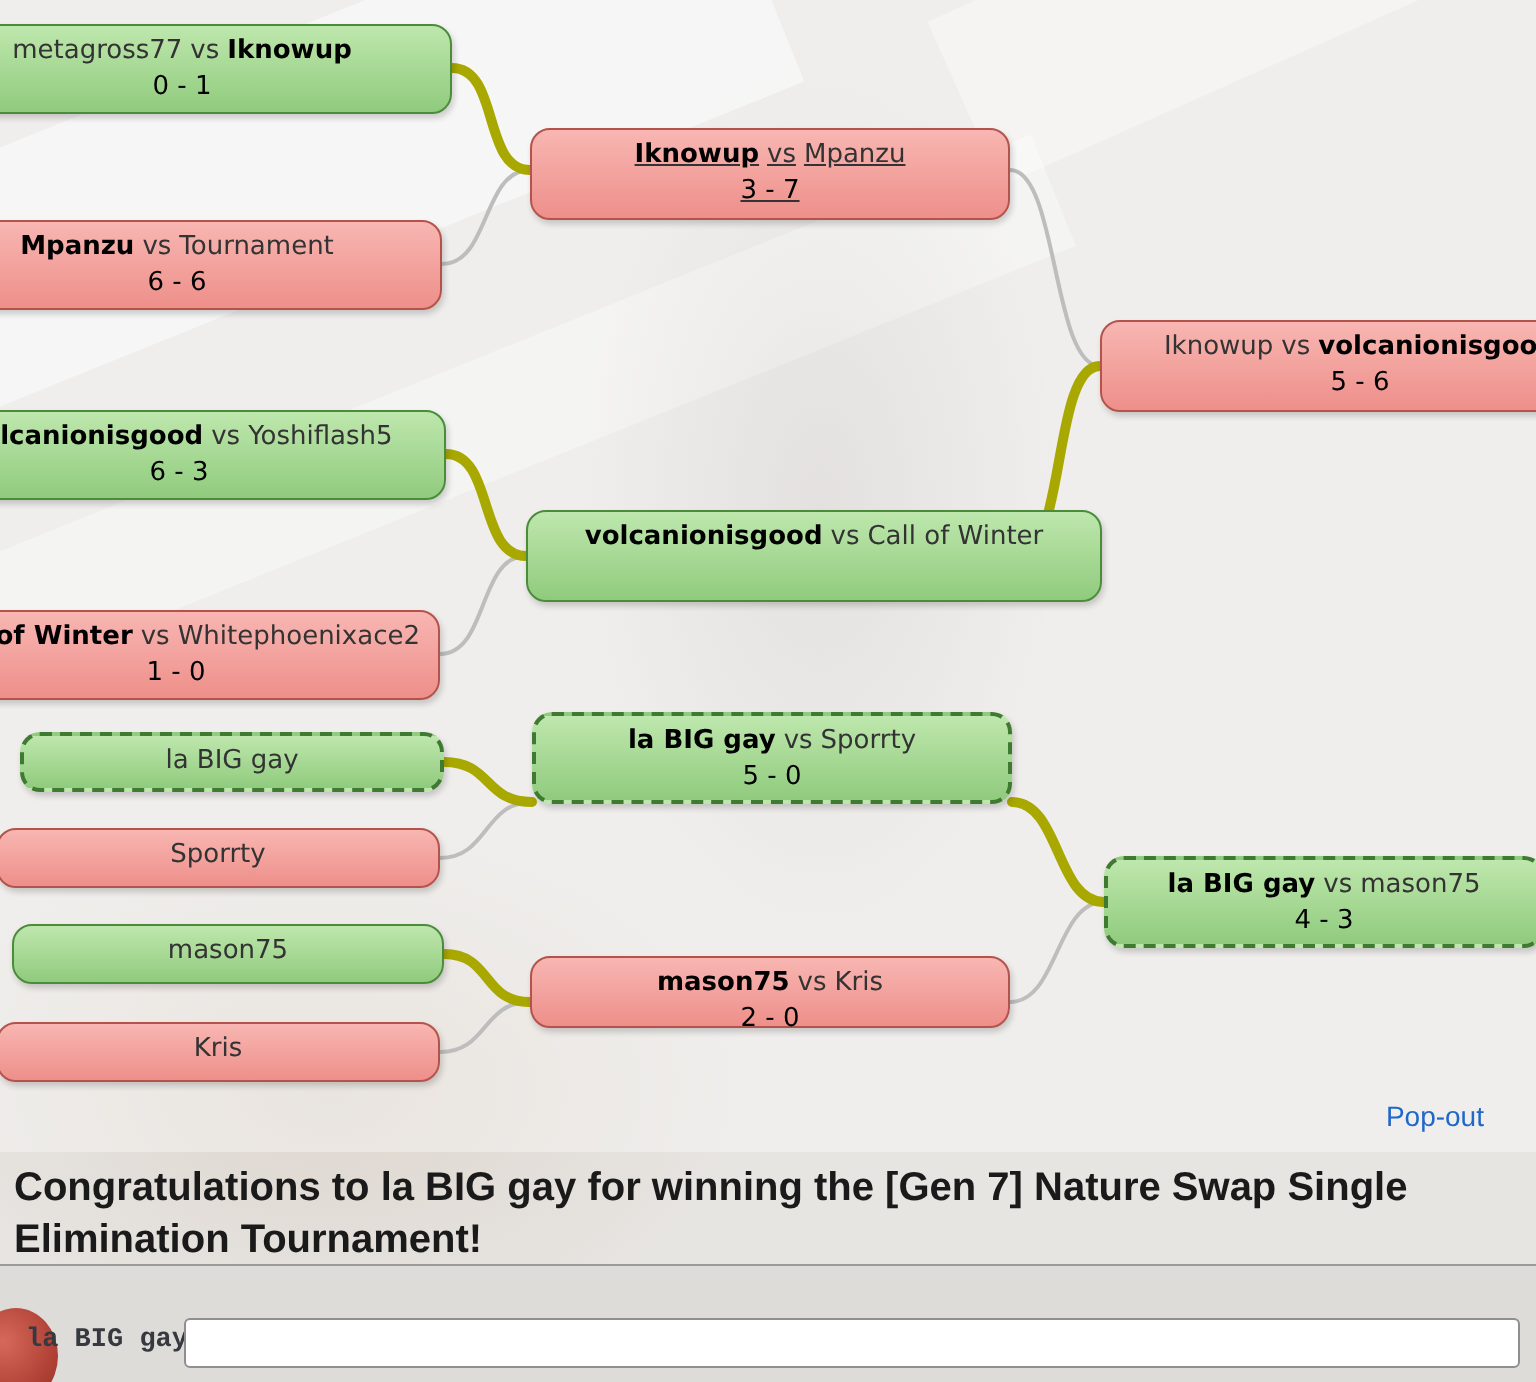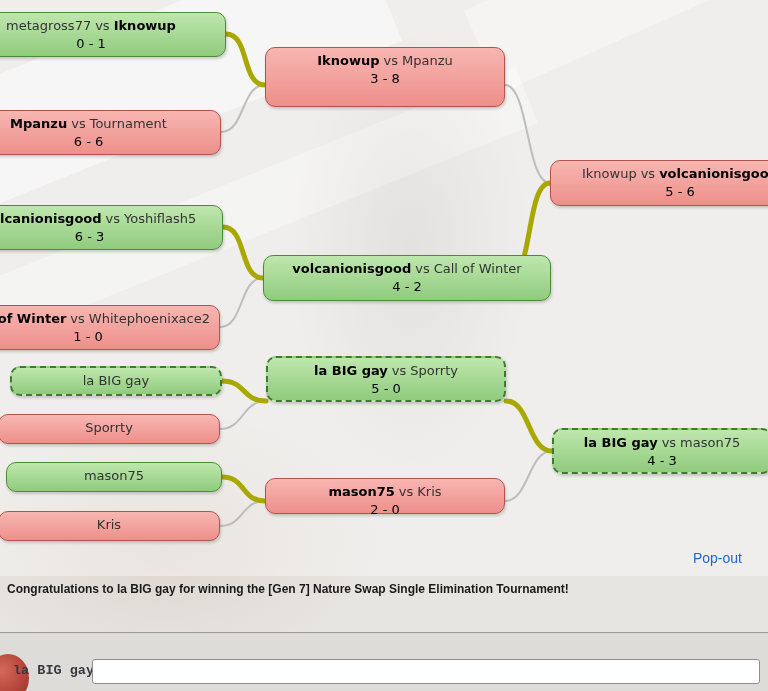--- a/index.html
+++ b/index.html
@@ -36,21 +36,21 @@
   .match.single { height:30px; line-height:26px; white-space:nowrap; }
   .match.two { height:45px; }
 
   .popout {
     position:absolute; top:550px; right:26px; color:#2068c8; font-size:14px;
     cursor:pointer; text-decoration:none; font-family:"Liberation Sans",sans-serif;
   }
 
   .announce {
     position:absolute; left:7px; top:582px; width:750px;
-    font-family:"Liberation Sans",sans-serif; font-weight:bold; font-size:12px;
+    font-family:"Liberation Sans",sans-serif; font-weight:bold; font-size:20px;
     line-height:1.28; color:#1a1a1a;
   }
 
   .chat-strip {
     position:absolute; left:0; top:632px; width:768px; height:59px; box-sizing:border-box;
     background:#dedcd9; border-top:1px solid #9a9a9a;
   }
   .red-blob {
     position:absolute; left:-13px; top:654px; width:42px; height:48px; border-radius:50%;
     background:radial-gradient(circle at 35% 35%, #d4695a 0%, #b24237 60%, #8e2f26 100%);
@@ -127,32 +127,31 @@
     <div class="match loss single" style="left:-2px;top:414px;width:222px;">
       <span>Sporrty</span>
     </div>
     <div class="match win single" style="left:6px;top:462px;width:216px;">
       <span>mason75</span>
     </div>
     <div class="match loss single" style="left:-2px;top:511px;width:222px;">
       <span>Kris</span>
     </div>
 
-    <div class="match loss two" style="left:265px;top:47px;width:240px;height:60px;">
+    <div class="match loss two" style="left:265px;top:64px;width:240px;height:46px;text-decoration:underline;">
       <div class="line1">
         <span class="winner">Iknowup</span><span class="vs">vs</span><span>Mpanzu</span>
       </div>
-      <div class="score">3 - 8</div>
+      <div class="score">3 - 7</div>
     </div>
 
     <div class="match win two" style="left:263px;top:255px;width:288px;height:46px;">
       <div class="line1">
         <span class="winner">volcanionisgood</span><span class="vs">vs</span><span>Call of Winter</span>
       </div>
-      <div class="score">4 - 2</div>
     </div>
 
     <div class="match win dashed two" style="left:266px;top:356px;width:240px;height:46px;">
       <div class="line1">
         <span class="winner">la BIG gay</span><span class="vs">vs</span><span>Sporrty</span>
       </div>
       <div class="score">5 - 0</div>
     </div>
 
     <div class="match loss two" style="left:265px;top:478px;width:240px;height:36px;">

